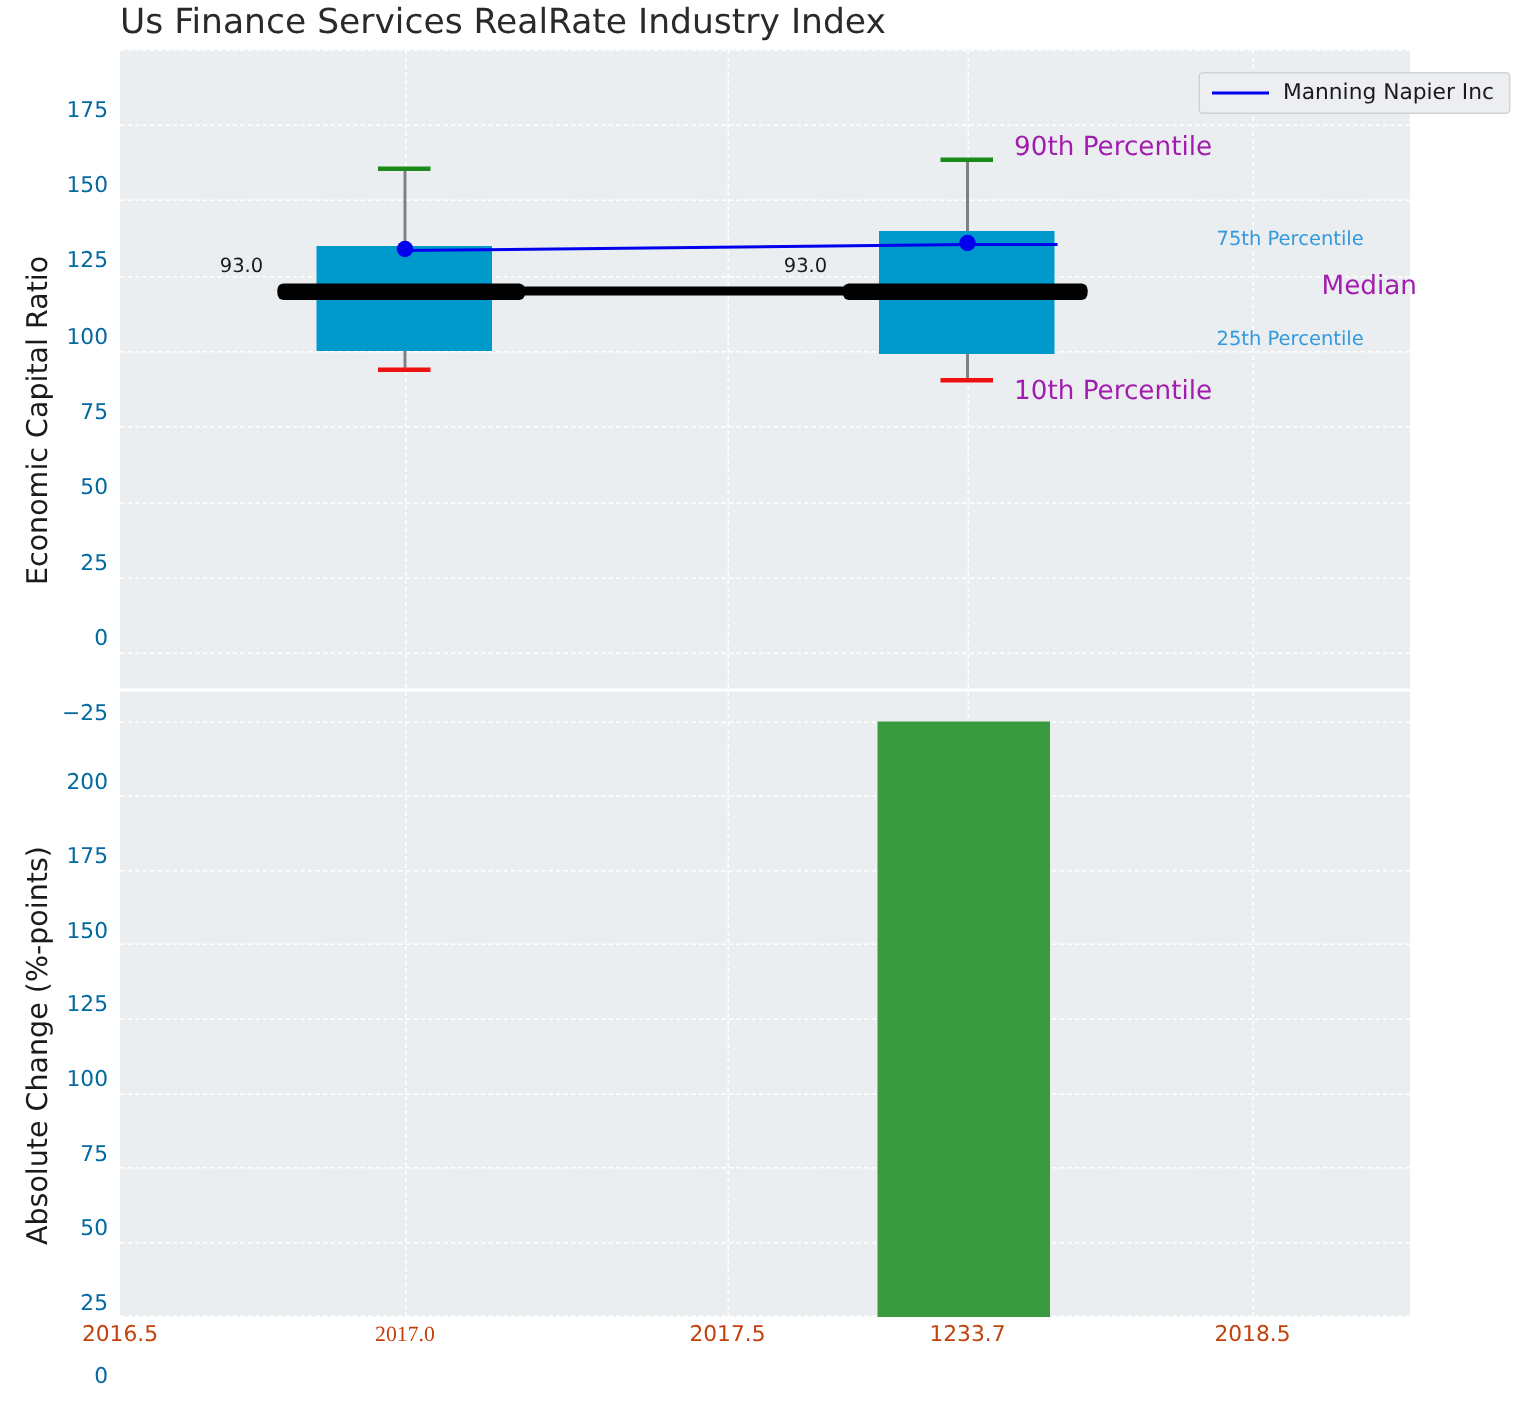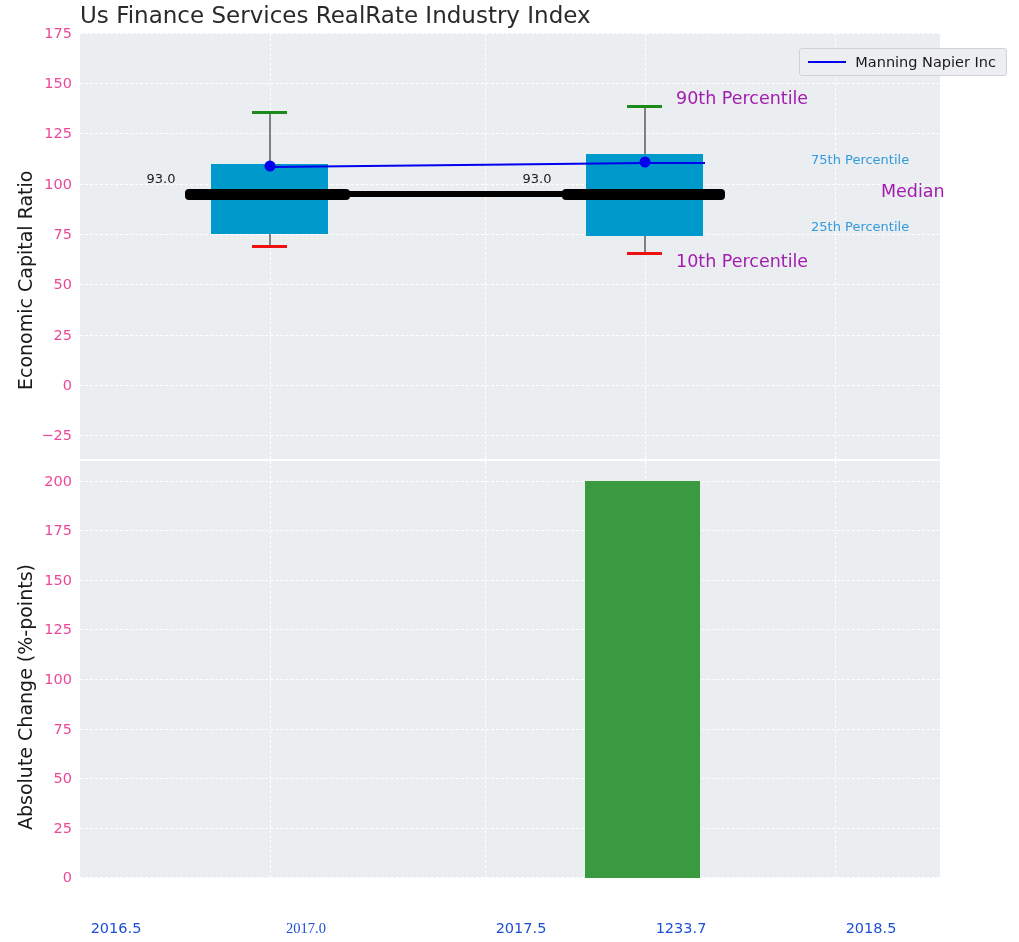--- a/index.html
+++ b/index.html
@@ -56,40 +56,40 @@
     border-left: 1.3px dashed #ffffff;
     box-sizing: border-box;
   }
 
   
   .ytick {
     position: absolute;
     right: 0;
     text-align: right;
     font-size: 14.5px;
-    color: #ec4899;
+    color: #0369a1;
     transform: translateY(-50%);
     white-space: nowrap;
+    margin-top: 41px;
   }
   .ytick-col {
     position: absolute;
     left: 0;
     width: 72px;
   }
   #ycol-top { top: 33px;  height: 426px; }
   #ycol-bot { top: 461px; height: 417px; }
 
   .xtick {
     position: absolute;
-    top: 920px;
+    top: 882px;
     font-size: 14.5px;
-    color: #1d4ed8;
+    color: #c2410c;
     transform: translateX(-50%);
     white-space: nowrap;
-    margin-left: 36px;
   }
 
   
   .ylabel {
     position: absolute;
     font-size: 19px;
     color: #1a1a1a;
     transform-origin: 0 0;
     transform: rotate(-90deg);
     white-space: nowrap;

